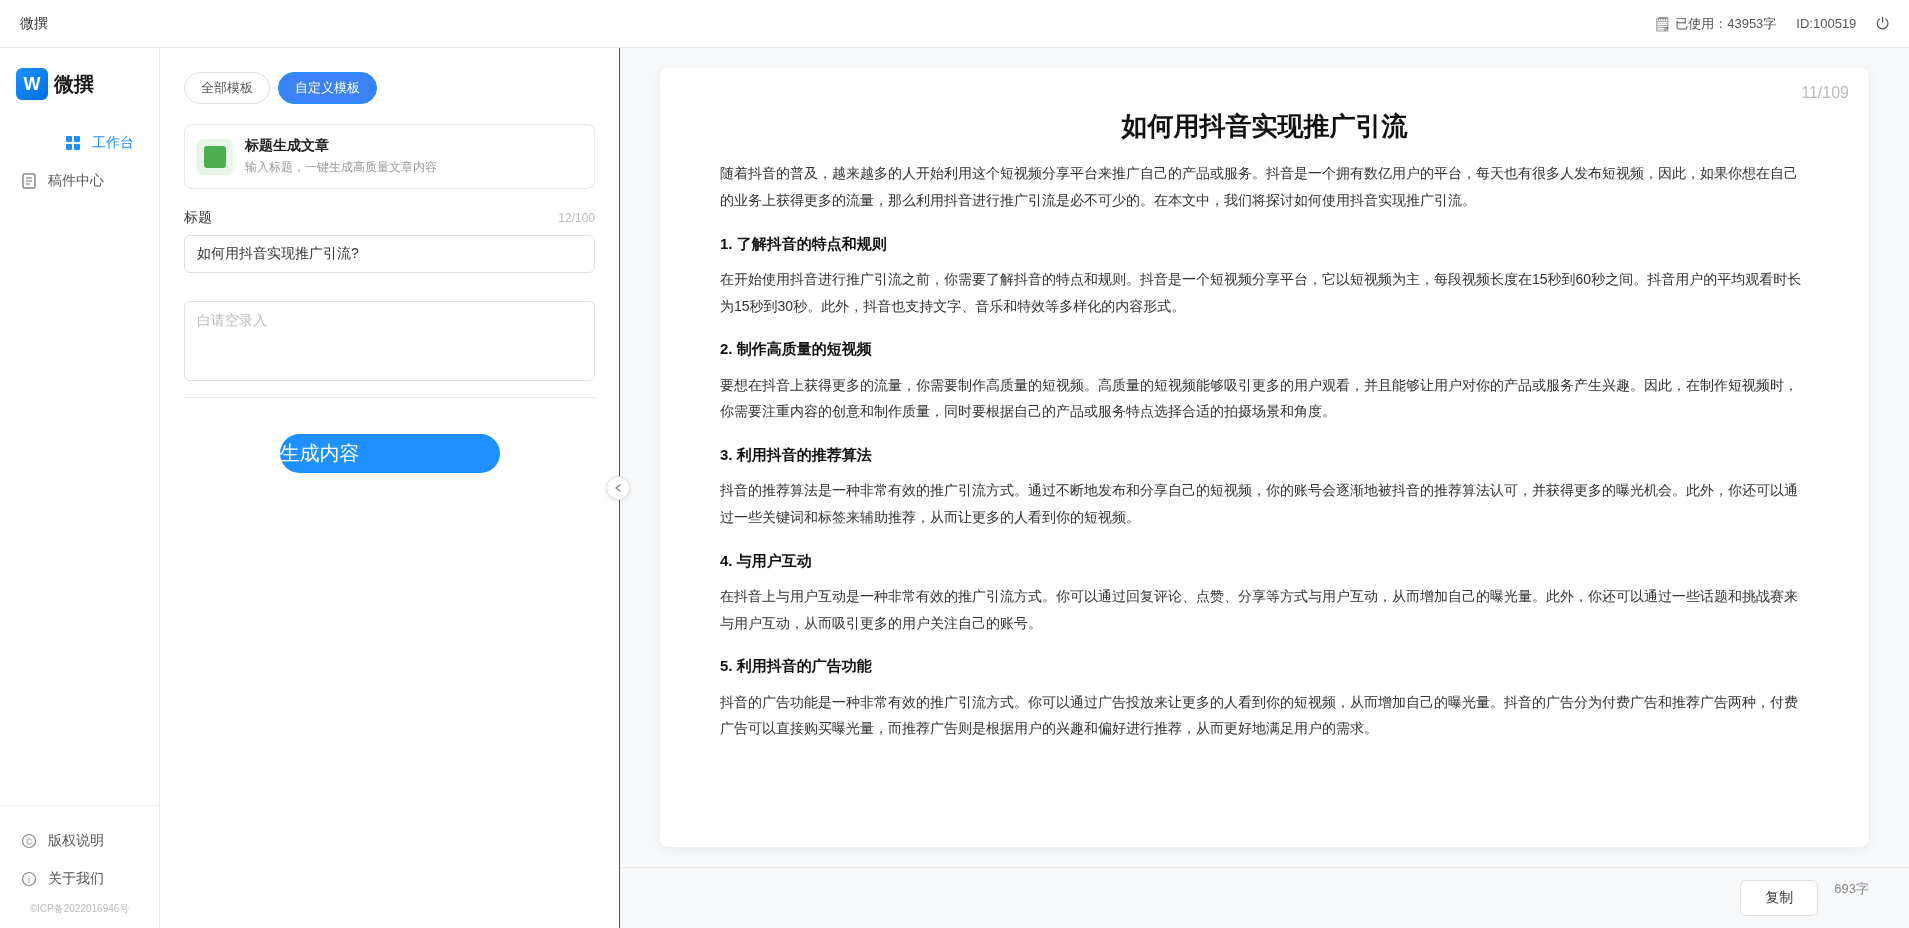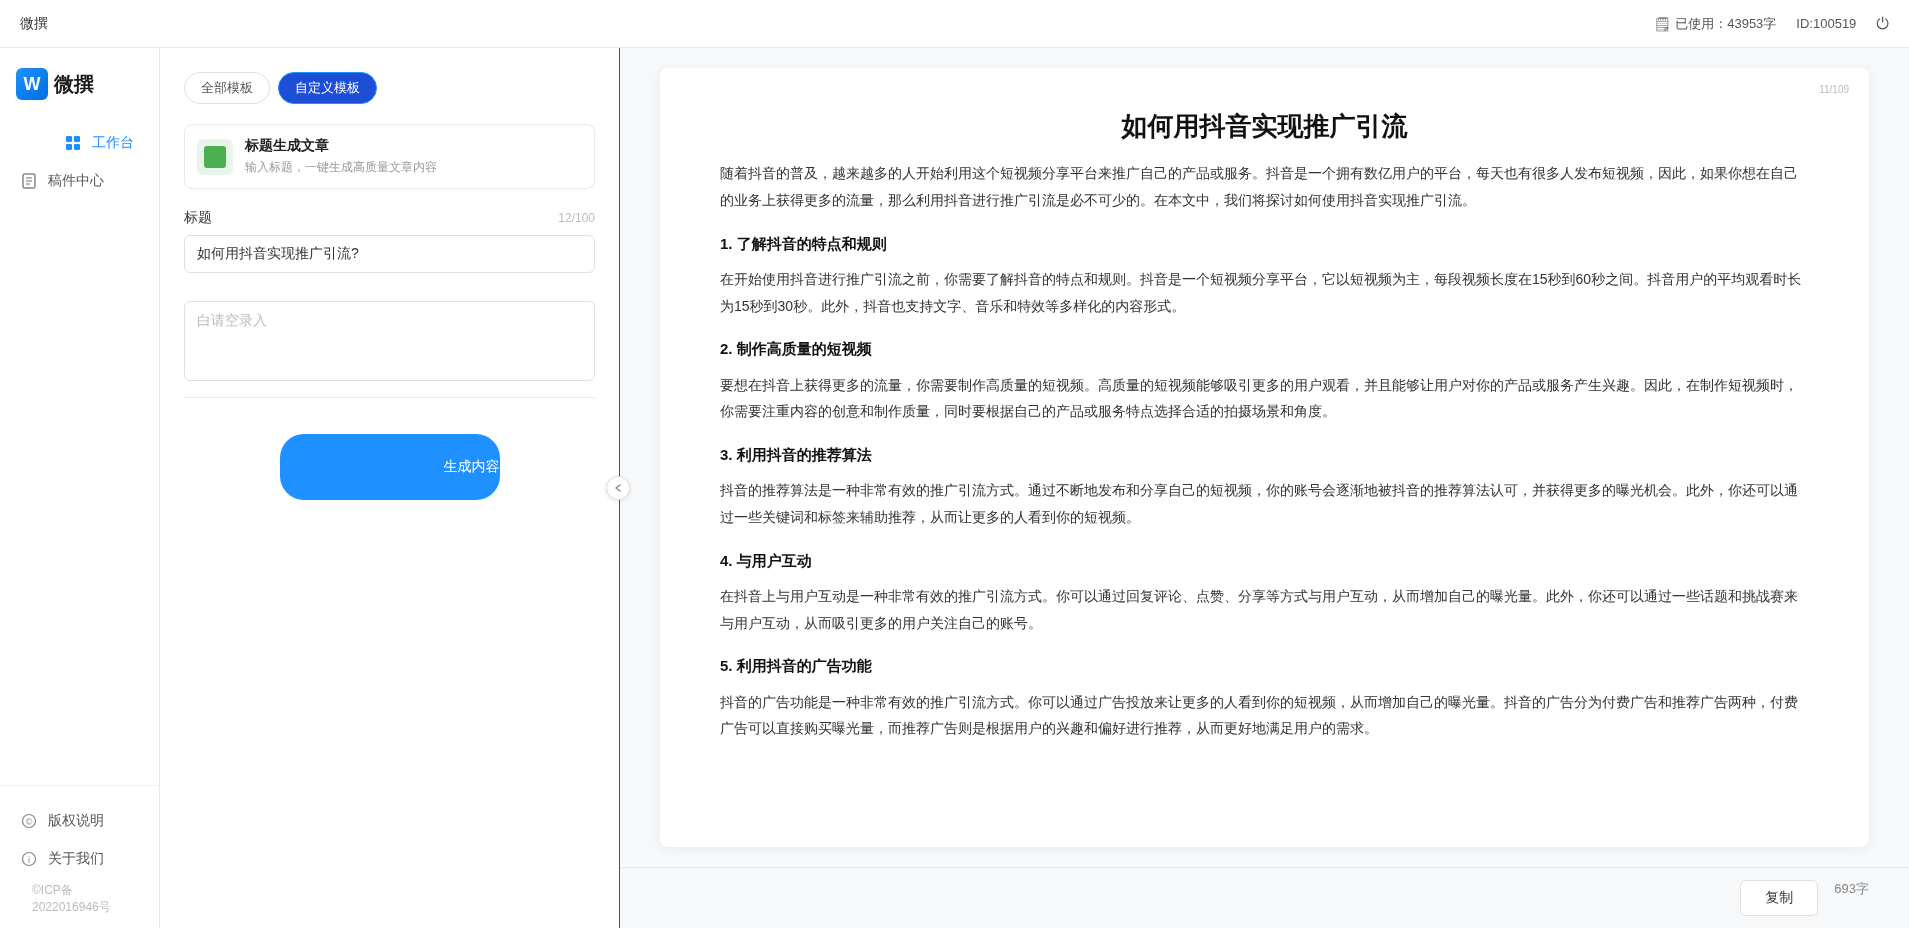--- a/index.html
+++ b/index.html
@@ -107,24 +107,24 @@
       display: flex;
       align-items: center;
       justify-content: center;
       flex-shrink: 0;
     }
     .sidebar-bottom {
       padding: 16px 0 8px;
       border-top: 1px solid #f0f0f0;
     }
     .sidebar-icp {
-      font-size: 12px;
+      font-size: 10px;
       color: #bbb;
-      padding: 4px 32px;
-      text-align: left;
+      padding: 4px 16px;
+      text-align: center;
     }
 
     
     .content-area {
       flex: 1;
       display: flex;
       overflow: hidden;
     }
 
     
@@ -146,21 +146,21 @@
     .tab-btn {
       padding: 6px 16px;
       border-radius: 20px;
       font-size: 13px;
       cursor: pointer;
       border: 1px solid #e0e0e0;
       background: #fff;
       color: #555;
     }
     .tab-btn.active {
-      background: #1d4ed8;
+      background: #3b82f6;
       color: #fff;
       border-color: #1e90ff;
     }
 
     
     .template-card {
       display: flex;
       align-items: center;
       gap: 12px;
       padding: 12px;
@@ -236,29 +236,29 @@
       color: #bbb;
       min-height: 80px;
       margin-top: 8px;
     }
 
     .generate-btn {
       width: 220px;
       margin: auto;
       margin-top: auto;
       display: block;
-      padding: 24px 0;
+      padding: 6px 0;
       background: #1e90ff;
       color: #fff;
       border: none;
       border-radius: 24px;
-      font-size: 14px;
+      font-size: 20px;
       cursor: pointer;
       font-weight: 500;
-      text-align: right;
+      text-align: left;
     }
 
     
     .left-panel-footer {
       margin-top: 20px;
       display: flex;
       justify-content: center;
     }
 
     
@@ -297,21 +297,21 @@
       background: #fff;
       margin: 20px 40px;
       border-radius: 8px;
       box-shadow: 0 2px 12px rgba(0,0,0,0.06);
       position: relative;
     }
     .article-page-info {
       position: absolute;
       top: 16px;
       right: 20px;
-      font-size: 10px;
+      font-size: 16px;
       color: #bbb;
     }
     .article-title {
       font-size: 26px;
       font-weight: 700;
       color: #111;
       text-align: center;
       margin-bottom: 16px;
       line-height: 1.4;
     }

